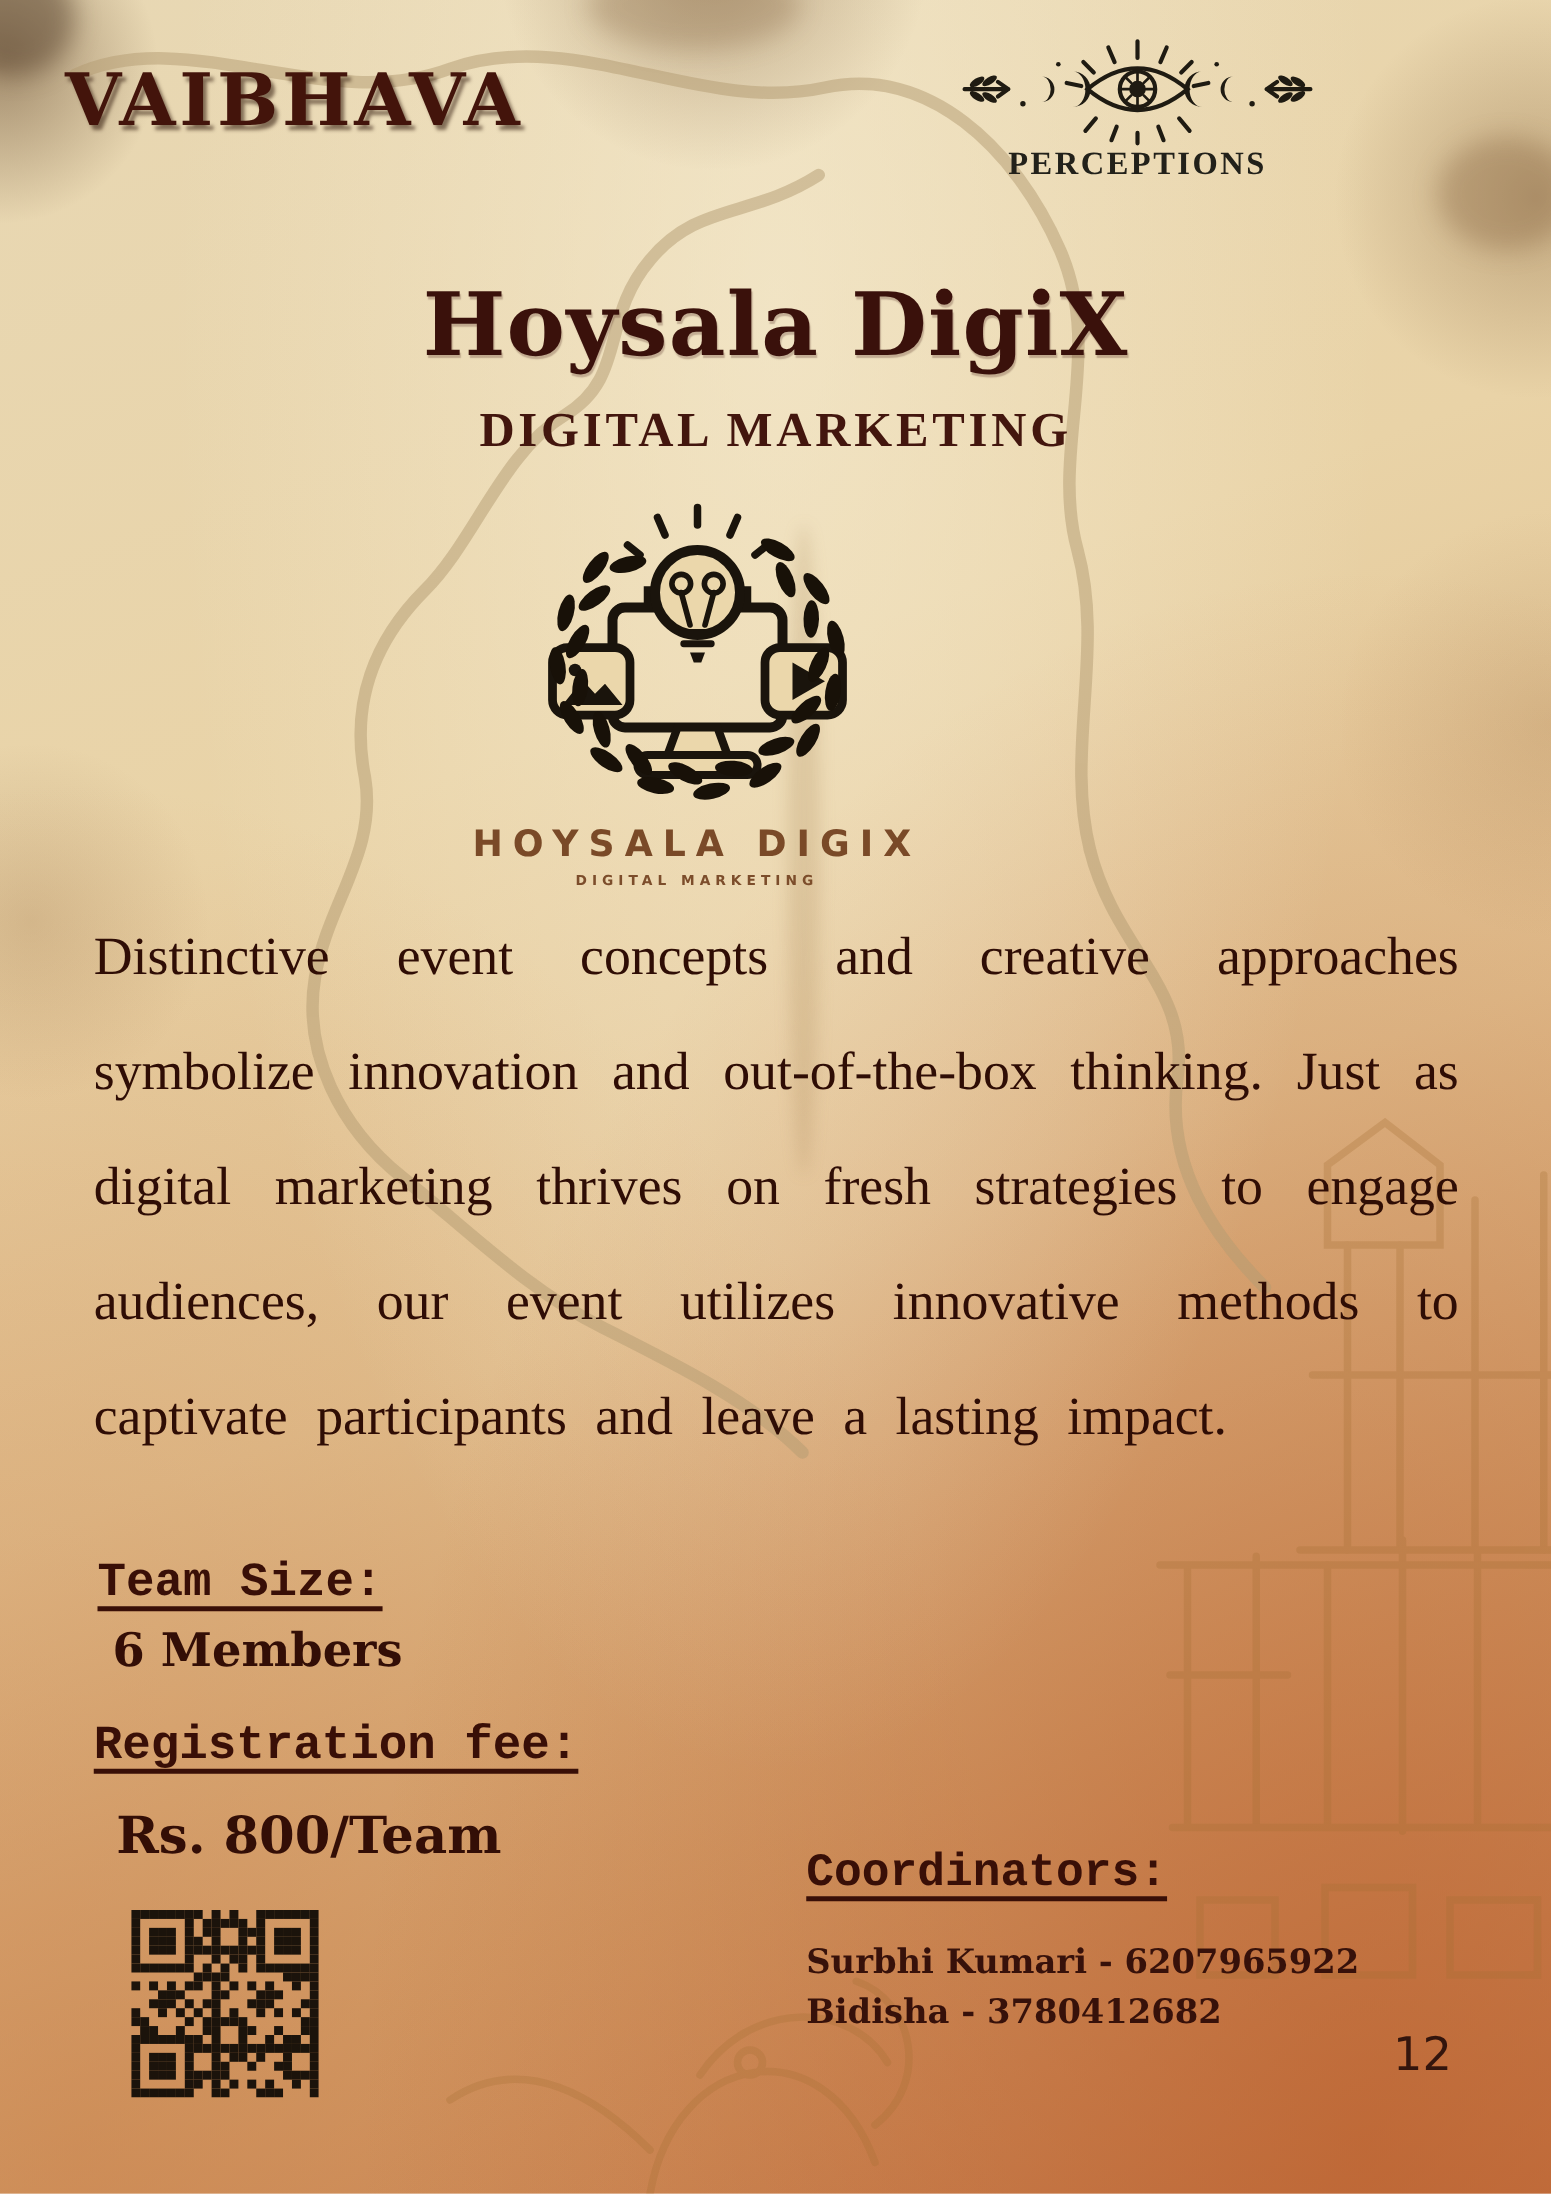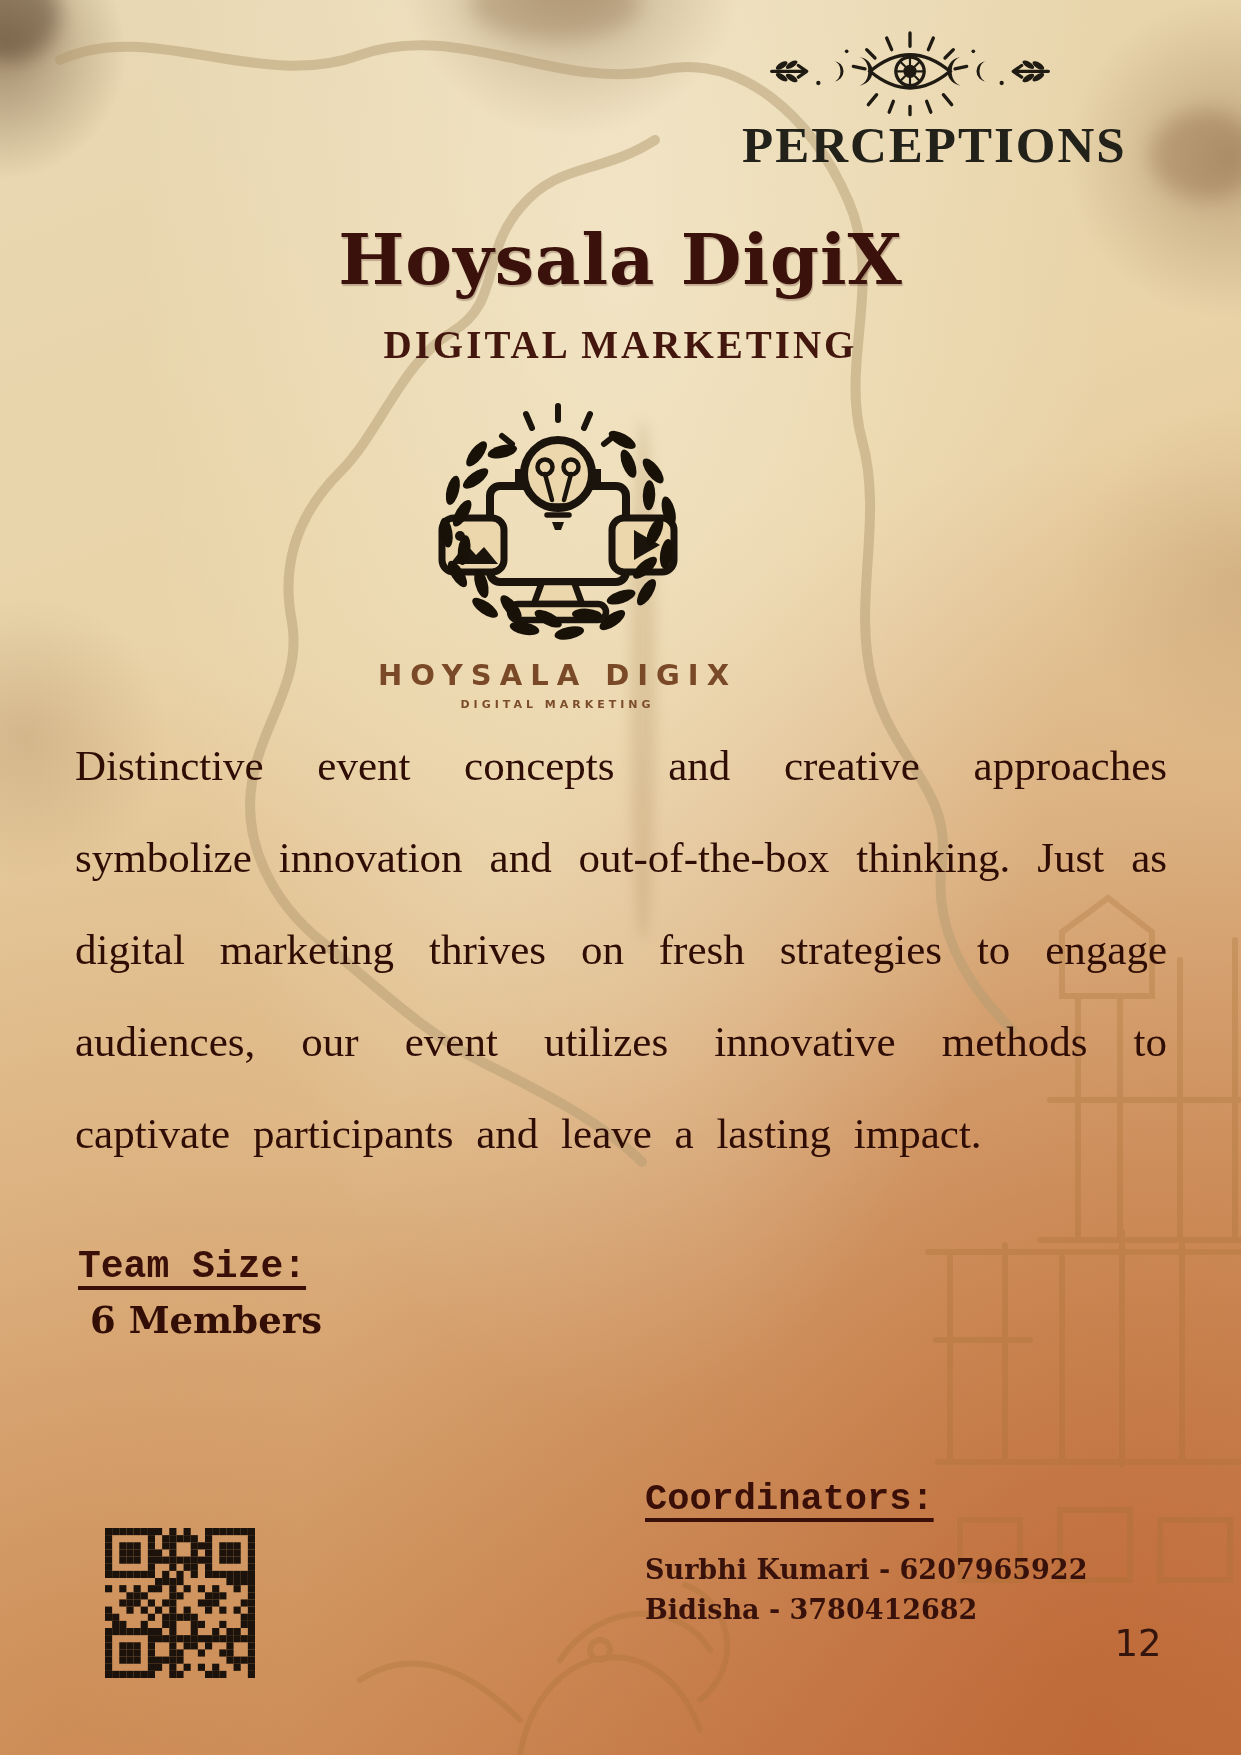--- a/index.html
+++ b/index.html
@@ -25,21 +25,21 @@
       radial-gradient(ellipse at 50% 14%, rgba(248,240,216,.55) 0, rgba(248,240,216,0) 55%),
       radial-gradient(ellipse at 88% 98%, rgba(185,92,42,.65) 0, rgba(185,92,42,0) 52%),
       radial-gradient(ellipse at 5% 98%, rgba(200,125,70,.5) 0, rgba(200,125,70,0) 45%),
       linear-gradient(160deg,#e8d8b4 0%,#e9d3a7 34%,#e3c494 56%,#d4a06c 78%,#c77b4b 100%);
   }
   .abs{position:absolute;}
   .sketch{position:absolute;left:0;top:0;pointer-events:none;}
   .fest-name{left:52px;top:46px;font-size:58px;font-weight:800;color:#43140b;letter-spacing:3px;
     text-shadow:3px 4px 3px rgba(45,22,10,.55);font-family:"DejaVu Serif",serif;}
   .club{left:742px;top:18px;width:336px;text-align:center;}
-  .club-name{font-family:"Liberation Serif",serif;font-weight:700;font-size:51px;letter-spacing:2px;color:#22211a;margin-top:-6px;}
+  .club-name{font-family:"Liberation Serif",serif;font-weight:700;font-size:26px;letter-spacing:2px;color:#22211a;margin-top:-6px;}
   .event-title{left:0;top:218px;width:1241px;text-align:center;font-size:70px;font-weight:800;color:#3a110b;letter-spacing:1px;
     text-shadow:1px 2px 1px rgba(58,17,11,.25);}
   .event-subtitle{left:0;top:322px;width:1241px;text-align:center;font-size:39px;font-weight:600;color:#43160e;letter-spacing:3px;
     font-family:"Liberation Serif",serif;}
   .logo-wrap{left:398px;top:392px;width:320px;text-align:center;}
   .logo-name{left:0;top:658px;width:1115px;text-align:center;font-family:"DejaVu Sans",sans-serif;font-weight:800;
     font-size:29px;letter-spacing:8px;color:#7a4a28;}
   .logo-tagline{left:0;top:698px;width:1115px;text-align:center;font-family:"DejaVu Sans",sans-serif;font-weight:700;
     font-size:11px;letter-spacing:4px;color:#7c4d2b;}
   .desc{left:75px;top:720px;width:1092px;font-size:43px;line-height:92px;color:#2f0d05;
@@ -87,20 +87,21 @@
       <path d="M700,1700 C745,1665 730,1600 685,1585"></path>
       <path d="M360,1680 C420,1640 480,1680 520,1720"></path>
     </g>
   </svg>
 
   <div class="stain" style="left:470px;top:-30px;width:170px;height:70px;background:rgba(110,72,35,.22);"></div>
   <div class="stain" style="left:1150px;top:110px;width:110px;height:90px;background:rgba(112,74,38,.26);"></div>
   <div class="stain" style="left:-30px;top:-30px;width:90px;height:90px;background:rgba(60,38,20,.4);"></div>
   <div class="stain" style="left:630px;top:420px;width:26px;height:520px;background:rgba(150,110,60,.18);filter:blur(6px);"></div>
 
+  <div class="abs fest-name">VAIBHAVA</div>
 
   <div class="abs club">
     <svg width="336" height="100" viewBox="0 0 360 120">
       <g stroke="#1f1b12" fill="none" stroke-width="4" stroke-linecap="round">
         <path d="M132,64 Q180,24 228,64 Q180,104 132,64 Z"></path>
         <circle cx="180" cy="64" r="17"></circle>
         <g stroke-width="2.6">
           <path d="M180,49 V56 M180,72 V79 M165,64 H172 M188,64 H195 M169,53 l5,5 M191,75 l-5,-5 M191,53 l-5,5 M169,75 l5,-5"></path>
         </g>
         <g stroke-width="4">
@@ -199,20 +200,24 @@
     </svg>
   </div>
   <div class="abs logo-name">HOYSALA DIGIX</div>
   <div class="abs logo-tagline">DIGITAL MARKETING</div>
 
   <p class="abs desc">Distinctive event concepts and creative approaches symbolize innovation and out-of-the-box thinking. Just as digital marketing thrives on fresh strategies to engage audiences, our event utilizes innovative methods to captivate participants and leave a lasting impact.</p>
 
   <div class="abs team">
     <span class="h-label">Team Size:</span>
     <span class="d-value">6 Members</span>
+  </div>
+  <div class="abs regfee">
+    <span class="h-label">Registration fee:</span>
+    <span class="d-value">Rs. 800/Team</span>
   </div>
 
 
   <div class="abs coord">
     <span class="h-label">Coordinators:</span>
     <div class="coord-lines">
       <div class="coord-line">Surbhi Kumari - 6207965922</div>
       <div class="coord-line">Bidisha - 3780412682</div>
     </div>
   </div>

